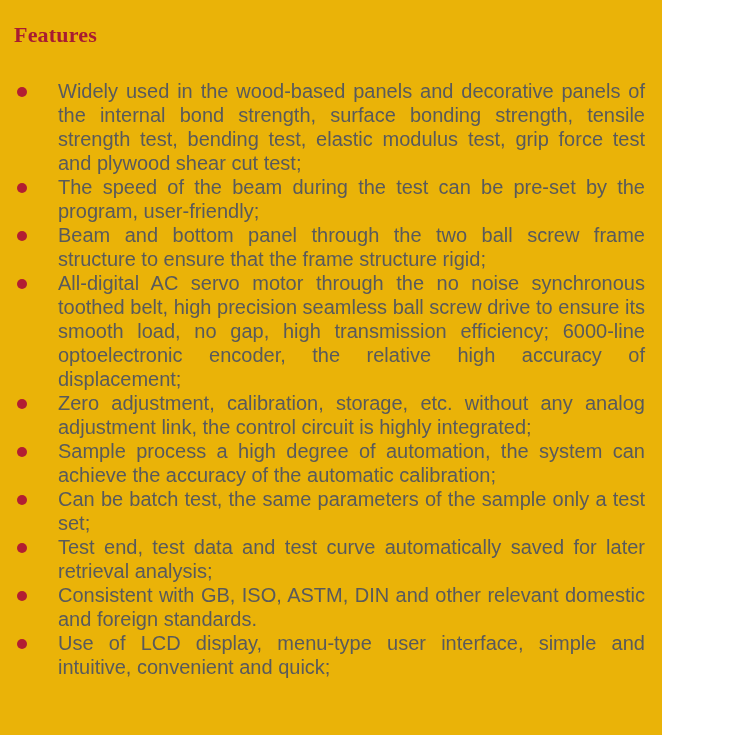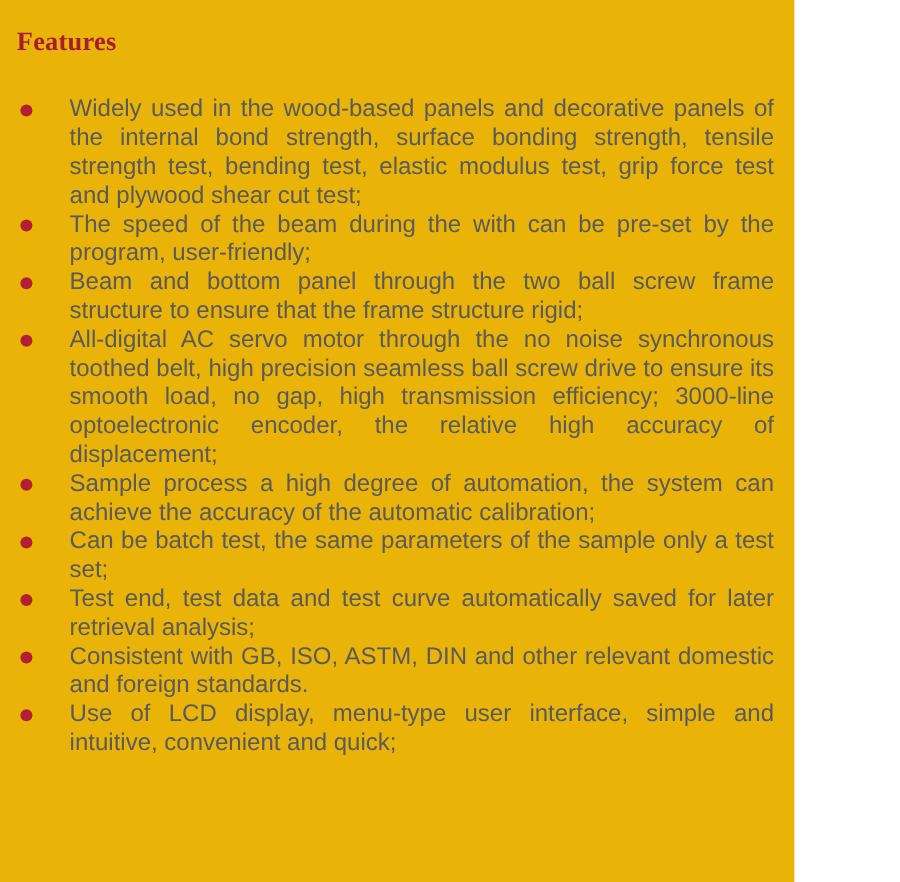--- a/index.html
+++ b/index.html
@@ -54,29 +54,33 @@
 <div class="page">
   <h1 class="heading">Features</h1>
 
   <ul class="feature-list">
       <li class="feature-item">
       <span class="bullet"></span>
       <span class="feature-text">Widely used in the wood-based panels and decorative panels of the internal bond strength, surface bonding strength, tensile strength test, bending test, elastic modulus test, grip force test and plywood shear cut test;</span>
     </li>
       <li class="feature-item">
       <span class="bullet"></span>
-      <span class="feature-text">The speed of the beam during the with can be pre-set by the program, user-friendly;</span>
+      <span class="feature-text">The speed of the beam during the test can be pre-set by the program, user-friendly;</span>
     </li>
       <li class="feature-item">
       <span class="bullet"></span>
       <span class="feature-text">Beam and bottom panel through the two ball screw frame structure to ensure that the frame structure rigid;</span>
     </li>
       <li class="feature-item">
       <span class="bullet"></span>
-      <span class="feature-text">All-digital AC servo motor through the no noise synchronous toothed belt, high precision seamless ball screw drive to ensure its smooth load, no gap, high transmission efficiency; 3000-line optoelectronic encoder, the relative high accuracy of displacement;</span>
+      <span class="feature-text">All-digital AC servo motor through the no noise synchronous toothed belt, high precision seamless ball screw drive to ensure its smooth load, no gap, high transmission efficiency; 6000-line optoelectronic encoder, the relative high accuracy of displacement;</span>
+    </li>
+      <li class="feature-item">
+      <span class="bullet"></span>
+      <span class="feature-text">Zero adjustment, calibration, storage, etc. without any analog adjustment link, the control circuit is highly integrated;</span>
     </li>
       <li class="feature-item">
       <span class="bullet"></span>
       <span class="feature-text">Sample process a high degree of automation, the system can achieve the accuracy of the automatic calibration;</span>
     </li>
       <li class="feature-item">
       <span class="bullet"></span>
       <span class="feature-text">Can be batch test, the same parameters of the sample only a test set;</span>
     </li>
       <li class="feature-item">

